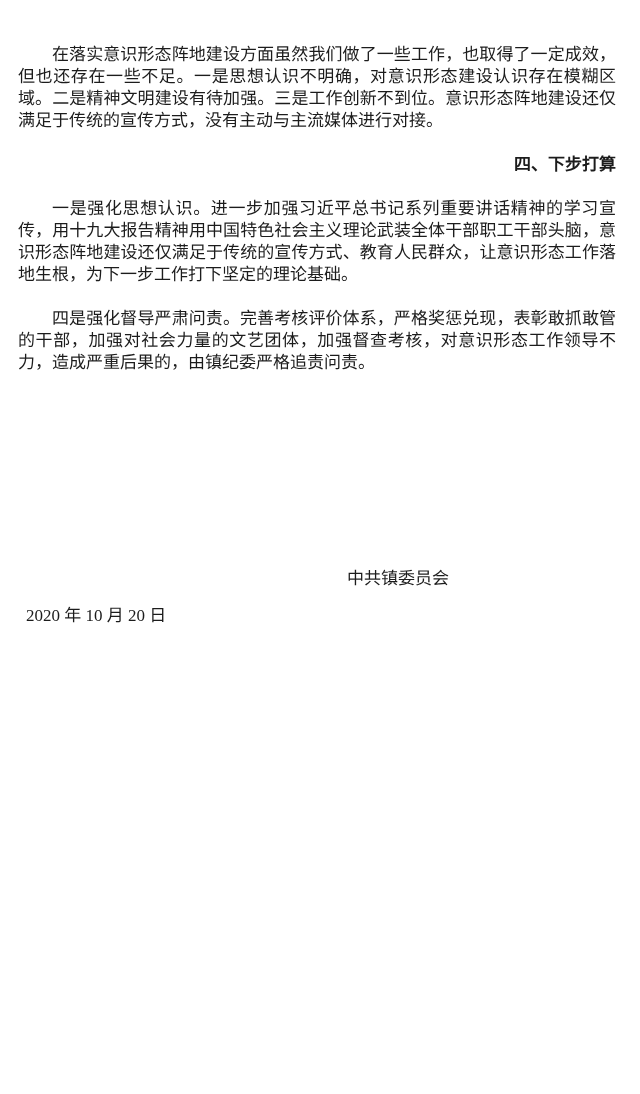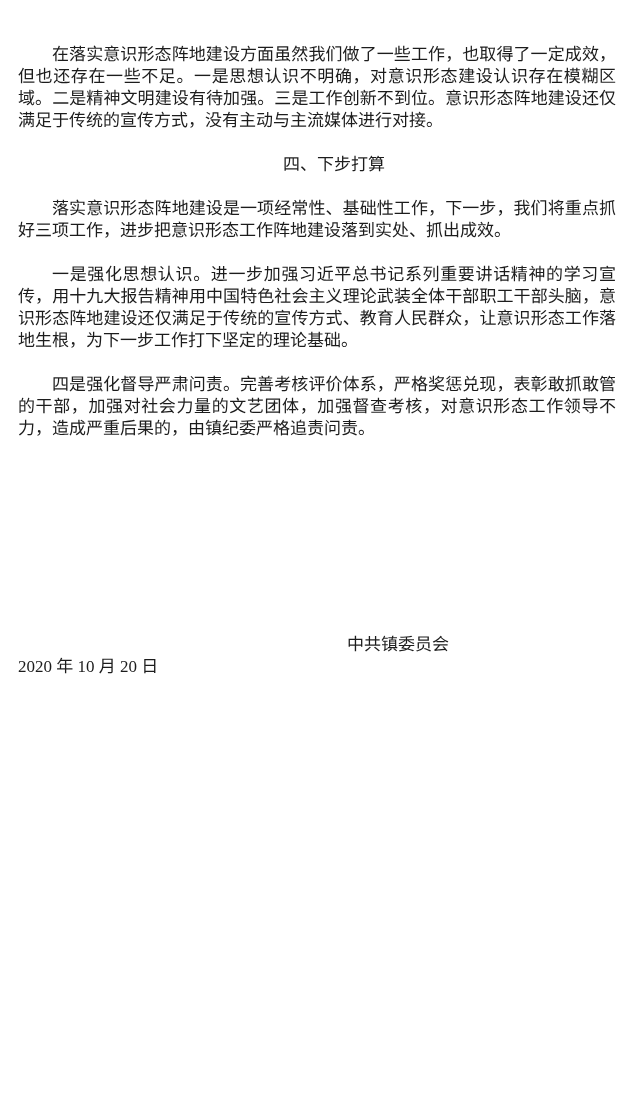--- a/index.html
+++ b/index.html
@@ -24,44 +24,43 @@
     line-height: 22px;
     color: #1c1c1c;
   }
   .doc-body p {
     margin: 0 0 22px 0;
     text-indent: 2em;
     text-align: justify;
     text-justify: inter-ideograph;
   }
   .doc-body p.heading {
-    text-align: center;
-    font-weight: normal;
+    text-align: right;
+    font-weight: bold;
   }
   .sig-spacer {
     height: 172px;
   }
   .signature {
-    margin: 0 0 0 329px;
+    margin: 0 0 15px 329px;
     text-align: left;
     white-space: nowrap;
   }
   .date {
-    margin: 0;
+    margin: 8px;
     text-align: left;
     white-space: nowrap;
   }
 </style>
 </head>
 <body>
 
 <div class="page">
   <div class="doc-body" id="paragraphs">
       <p class="para">在落实意识形态阵地建设方面虽然我们做了一些工作，也取得了一定成效，但也还存在一些不足。一是思想认识不明确，对意识形态建设认识存在模糊区域。二是精神文明建设有待加强。三是工作创新不到位。意识形态阵地建设还仅满足于传统的宣传方式，没有主动与主流媒体进行对接。</p>
       <p class="heading">四、下步打算</p>
-      <p class="para">落实意识形态阵地建设是一项经常性、基础性工作，下一步，我们将重点抓好三项工作，进步把意识形态工作阵地建设落到实处、抓出成效。</p>
       <p class="para">一是强化思想认识。进一步加强习近平总书记系列重要讲话精神的学习宣传，用十九大报告精神用中国特色社会主义理论武装全体干部职工干部头脑，意识形态阵地建设还仅满足于传统的宣传方式、教育人民群众，让意识形态工作落地生根，为下一步工作打下坚定的理论基础。</p>
       <p class="para">四是强化督导严肃问责。完善考核评价体系，严格奖惩兑现，表彰敢抓敢管的干部，加强对社会力量的文艺团体，加强督查考核，对意识形态工作领导不力，造成严重后果的，由镇纪委严格追责问责。</p>
     </div>
   <div class="sig-spacer"></div>
   <div class="signature">中共镇委员会</div>
   <div class="date">2020 年 10 月 20 日</div>
 </div>
 
 </body></html>

